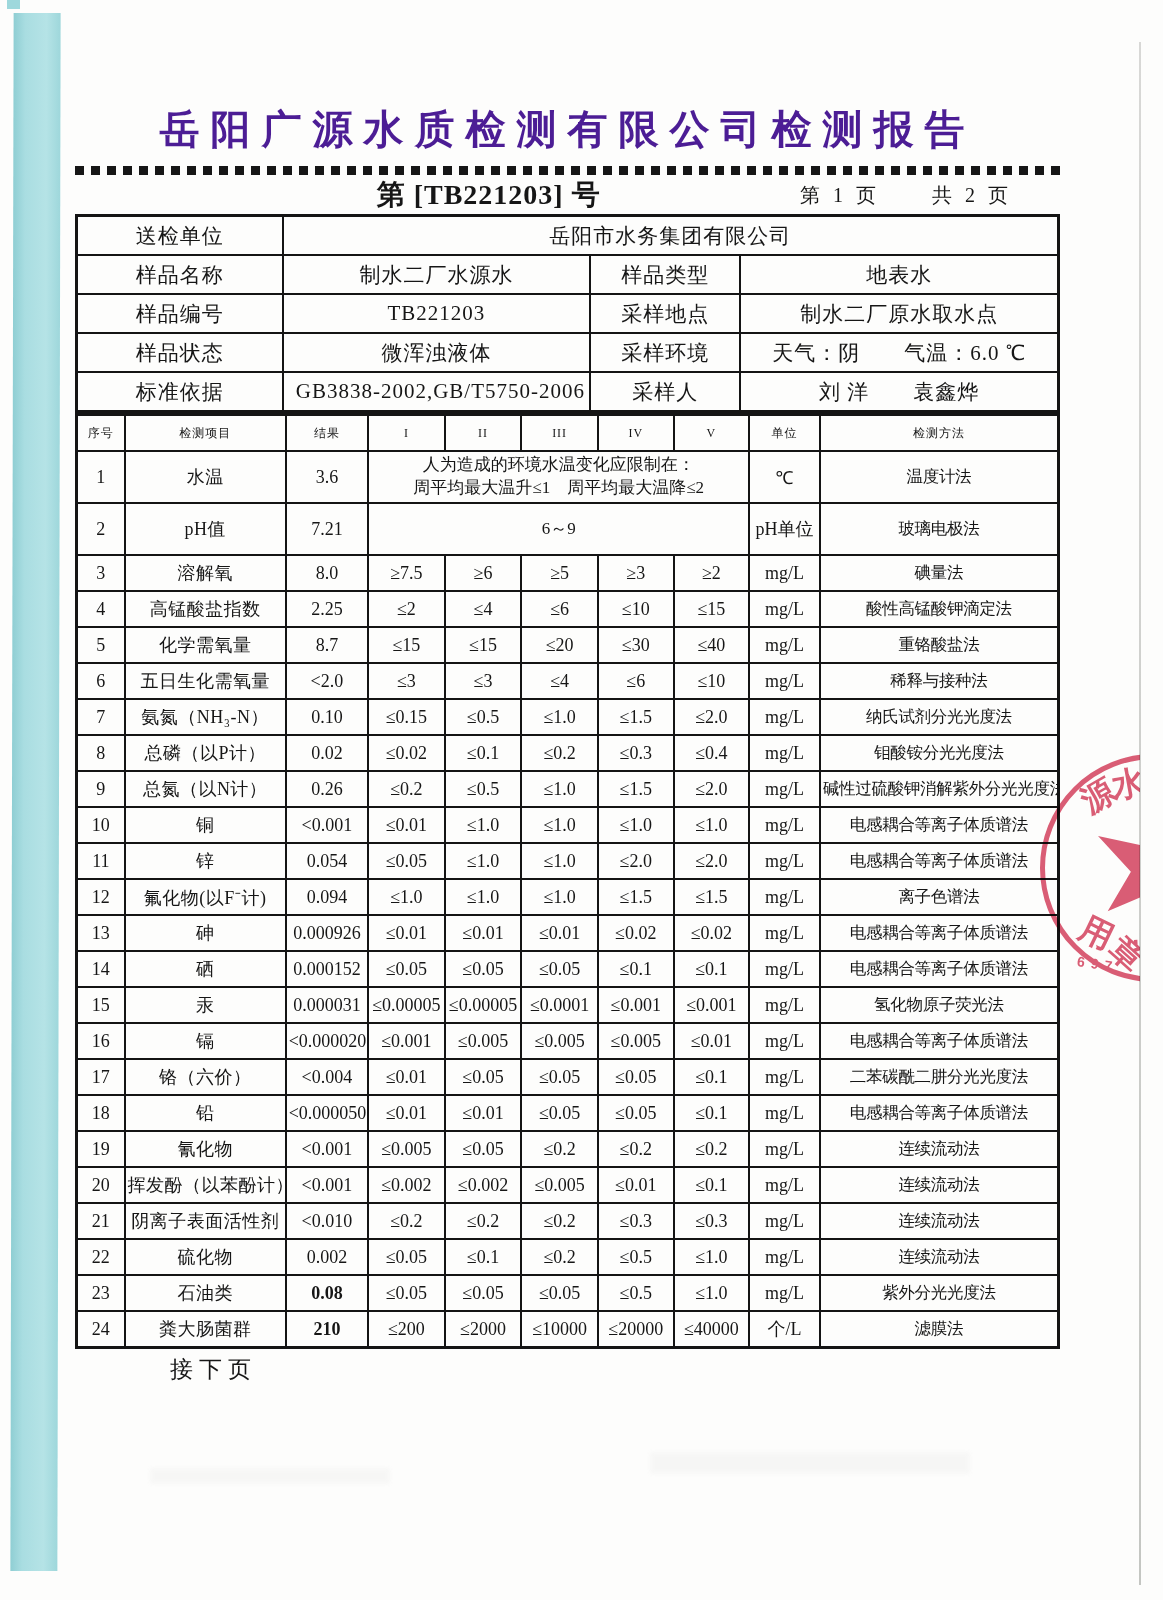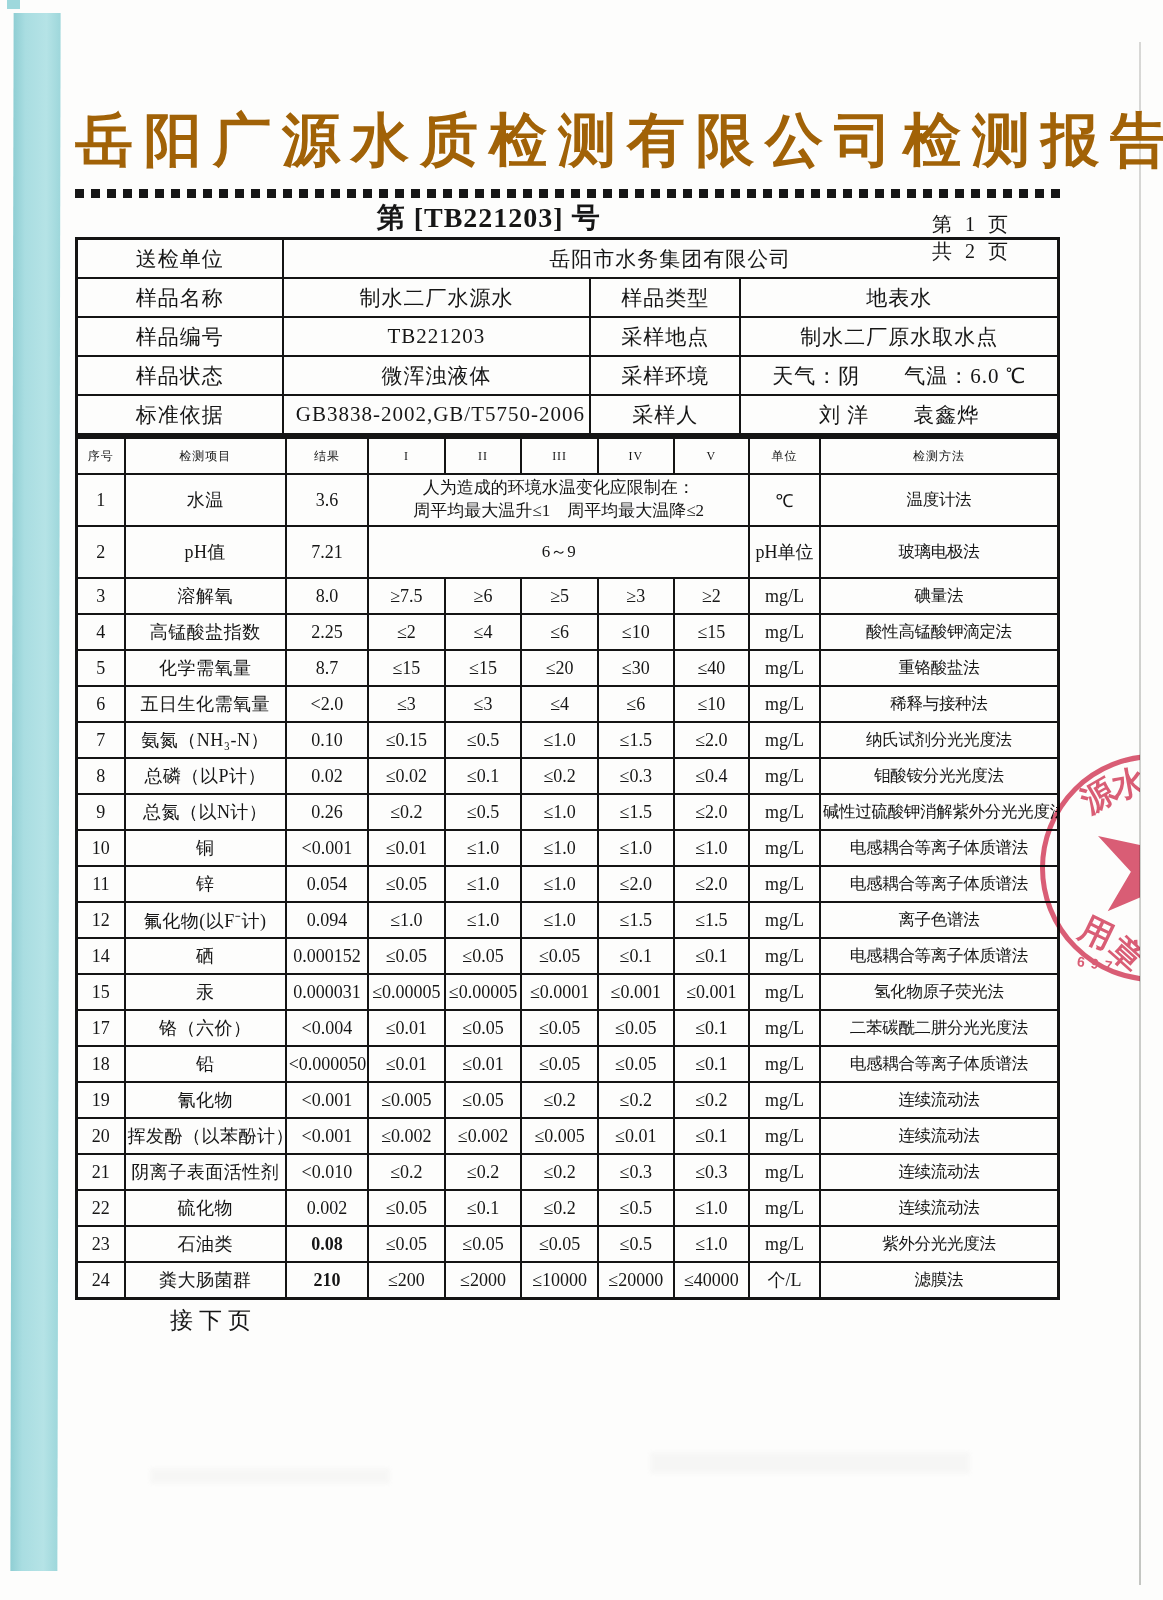--- a/index.html
+++ b/index.html
@@ -15,34 +15,34 @@
     transform:rotate(0.12deg);
   }
   .cyan-speck{position:absolute; left:7px; top:0; width:13px; height:9px; background:#9ed8dc;}
   
   .paper-edge{position:absolute; left:1139px; top:42px; width:2px; height:1543px;
     background:linear-gradient(180deg,#d8d8d6,#c4c6c2);}
   .doc{position:absolute; left:75px; top:0; width:985px;}
   .title{
     margin:102px 0 0 0; text-align:center;
     font-family:"Liberation Sans", sans-serif;
-    font-size:58px; font-weight:900; letter-spacing:11px; color:#a16207;
+    font-size:40px; font-weight:900; letter-spacing:11px; color:#4c1d95;
     white-space:nowrap;
   }
   .dotted-line{
     margin-top:9px; height:9px; width:100%;
     background:repeating-linear-gradient(to right,#161616 0 9px,transparent 9px 16px);
   }
   .docnum-row{position:relative; height:38px; margin-top:1px;}
   .docnum{
     position:absolute; left:42%; transform:translateX(-50%);
     font-size:28px; font-weight:bold; letter-spacing:1px; white-space:nowrap;
   }
-  .pageinfo{position:absolute; right:48px; top:12px; display:flex; 
-    font-size:20px; letter-spacing:4px; white-space:nowrap;flex-direction:column;}
+  .pageinfo{position:absolute; right:48px; top:6px; display:flex; gap:52px;
+    font-size:20px; letter-spacing:4px; white-space:nowrap;}
   table{border-collapse:collapse; width:100%; table-layout:fixed;}
   .info-table{border:3px solid #141414;}
   .info-table td{
     border:2px solid #141414; height:37px; text-align:center;
     font-size:21px; letter-spacing:1px; padding:0 12px; overflow:hidden; white-space:nowrap;
   }
   .main-table{border:3px solid #141414; margin-top:0;}
   .main-table th,.main-table td{
     border:2px solid #141414; text-align:center; padding:0 2px;
     overflow:hidden; white-space:nowrap;
@@ -298,20 +298,32 @@
             <td>0.094</td>
             <td>≤1.0</td>
             <td>≤1.0</td>
             <td>≤1.0</td>
             <td>≤1.5</td>
             <td>≤1.5</td>
             <td>mg/L</td>
             <td class="method">离子色谱法</td>
           </tr>
           <tr>
+            <td>13</td>
+            <td class="item">砷</td>
+            <td>0.000926</td>
+            <td>≤0.01</td>
+            <td>≤0.01</td>
+            <td>≤0.01</td>
+            <td>≤0.02</td>
+            <td>≤0.02</td>
+            <td>mg/L</td>
+            <td class="method">电感耦合等离子体质谱法</td>
+          </tr>
+          <tr>
             <td>14</td>
             <td class="item">硒</td>
             <td>0.000152</td>
             <td>≤0.05</td>
             <td>≤0.05</td>
             <td>≤0.05</td>
             <td>≤0.1</td>
             <td>≤0.1</td>
             <td>mg/L</td>
             <td class="method">电感耦合等离子体质谱法</td>
@@ -320,20 +332,32 @@
             <td>15</td>
             <td class="item">汞</td>
             <td>0.000031</td>
             <td>≤0.00005</td>
             <td>≤0.00005</td>
             <td>≤0.0001</td>
             <td>≤0.001</td>
             <td>≤0.001</td>
             <td>mg/L</td>
             <td class="method">氢化物原子荧光法</td>
+          </tr>
+          <tr>
+            <td>16</td>
+            <td class="item">镉</td>
+            <td>&lt;0.000020</td>
+            <td>≤0.001</td>
+            <td>≤0.005</td>
+            <td>≤0.005</td>
+            <td>≤0.005</td>
+            <td>≤0.01</td>
+            <td>mg/L</td>
+            <td class="method">电感耦合等离子体质谱法</td>
           </tr>
           <tr>
             <td>17</td>
             <td class="item">铬（六价）</td>
             <td>&lt;0.004</td>
             <td>≤0.01</td>
             <td>≤0.05</td>
             <td>≤0.05</td>
             <td>≤0.05</td>
             <td>≤0.1</td>

